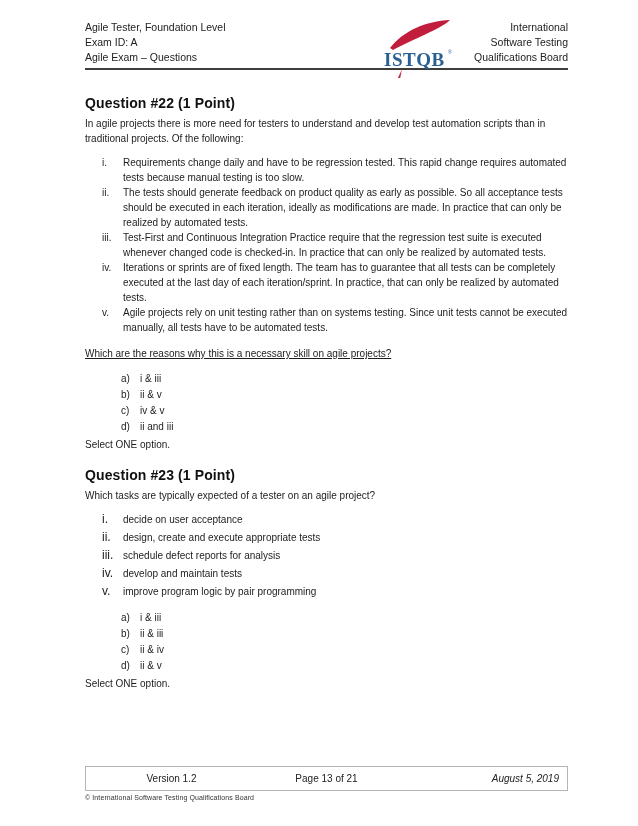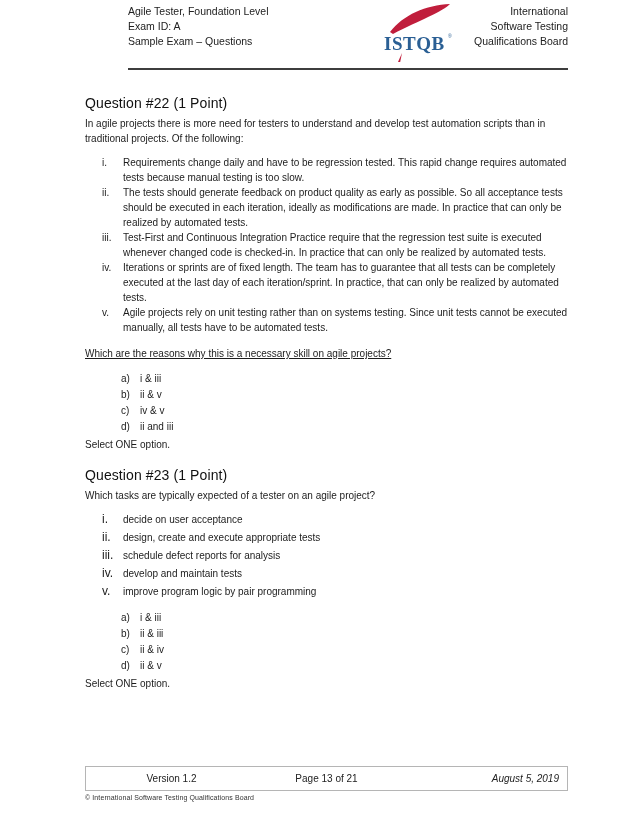--- a/index.html
+++ b/index.html
@@ -10,30 +10,29 @@
     background:#ffffff;
     font-family:"Liberation Sans", sans-serif;
     color:#1c1c1c;
     overflow:hidden;
   }
   .content { position:absolute; left:85px; top:0; width:483px; }
 
   
   .header {
     display:flex; align-items:flex-start;
-    padding-top:4px; height:70px;
+    padding-top:20px; height:70px;
     border-bottom:2px solid #3d3d3d;
-    margin-left:43px;
   }
   .h-left { flex:1; font-size:10.5px; line-height:15px; color:#222; }
   .h-logo { width:74px; height:50px; margin-right:10px; margin-top:-2px; }
   .h-right { width:100px; text-align:right; font-size:10.5px; line-height:15px; color:#222; }
 
   
-  .q-title { font-size:14px; font-weight:normal; line-height:18px; color:#111; margin-top:24px; margin-bottom:4px; letter-spacing:0.1px; }
+  .q-title { font-size:14px; font-weight:bold; line-height:18px; color:#111; margin-top:24px; margin-bottom:4px; letter-spacing:0.1px; }
   section + section .q-title { margin-top:14px; }
   .body-text { font-size:10px; line-height:15px; }
   .intro { margin-bottom:9px; }
 
   .rlist { margin-bottom:11px; }
   .ritem { display:flex; }
   .rnum { width:38px; padding-left:17px; flex:0 0 38px; }
   .rtext { flex:1; }
   .rlist-spaced .ritem { margin-bottom:3px; }
   .rlist-spaced .rnum { font-size:12px; line-height:15px; }
@@ -63,21 +62,21 @@
 </head>
 <body>
 
 <div class="page">
   <div class="content">
 
     <div class="header">
       <div class="h-left">
         <div>Agile Tester, Foundation Level</div>
         <div>Exam ID: A</div>
-        <div>Sample Exam – Questions</div>
+        <div>Agile Exam – Questions</div>
       </div>
       <div class="h-logo">
         <svg width="74" height="60" viewBox="0 0 74 60">
           <path d="M6,30 C19,13 42,3 66,2 C60,9 34,19 9,32 Z" fill="#c01e3c"></path>
           <text x="0" y="48" font-family="'Liberation Serif', serif" font-weight="bold" font-size="19" fill="#2a5f94" letter-spacing="0.5">ISTQB</text>
           <text x="64" y="36" font-family="'Liberation Sans', sans-serif" font-size="5" fill="#2a5f94">®</text>
           <path d="M18,51 L14,60 L16.2,60 Z" fill="#c01e3c"></path>
         </svg>
       </div>
       <div class="h-right">

